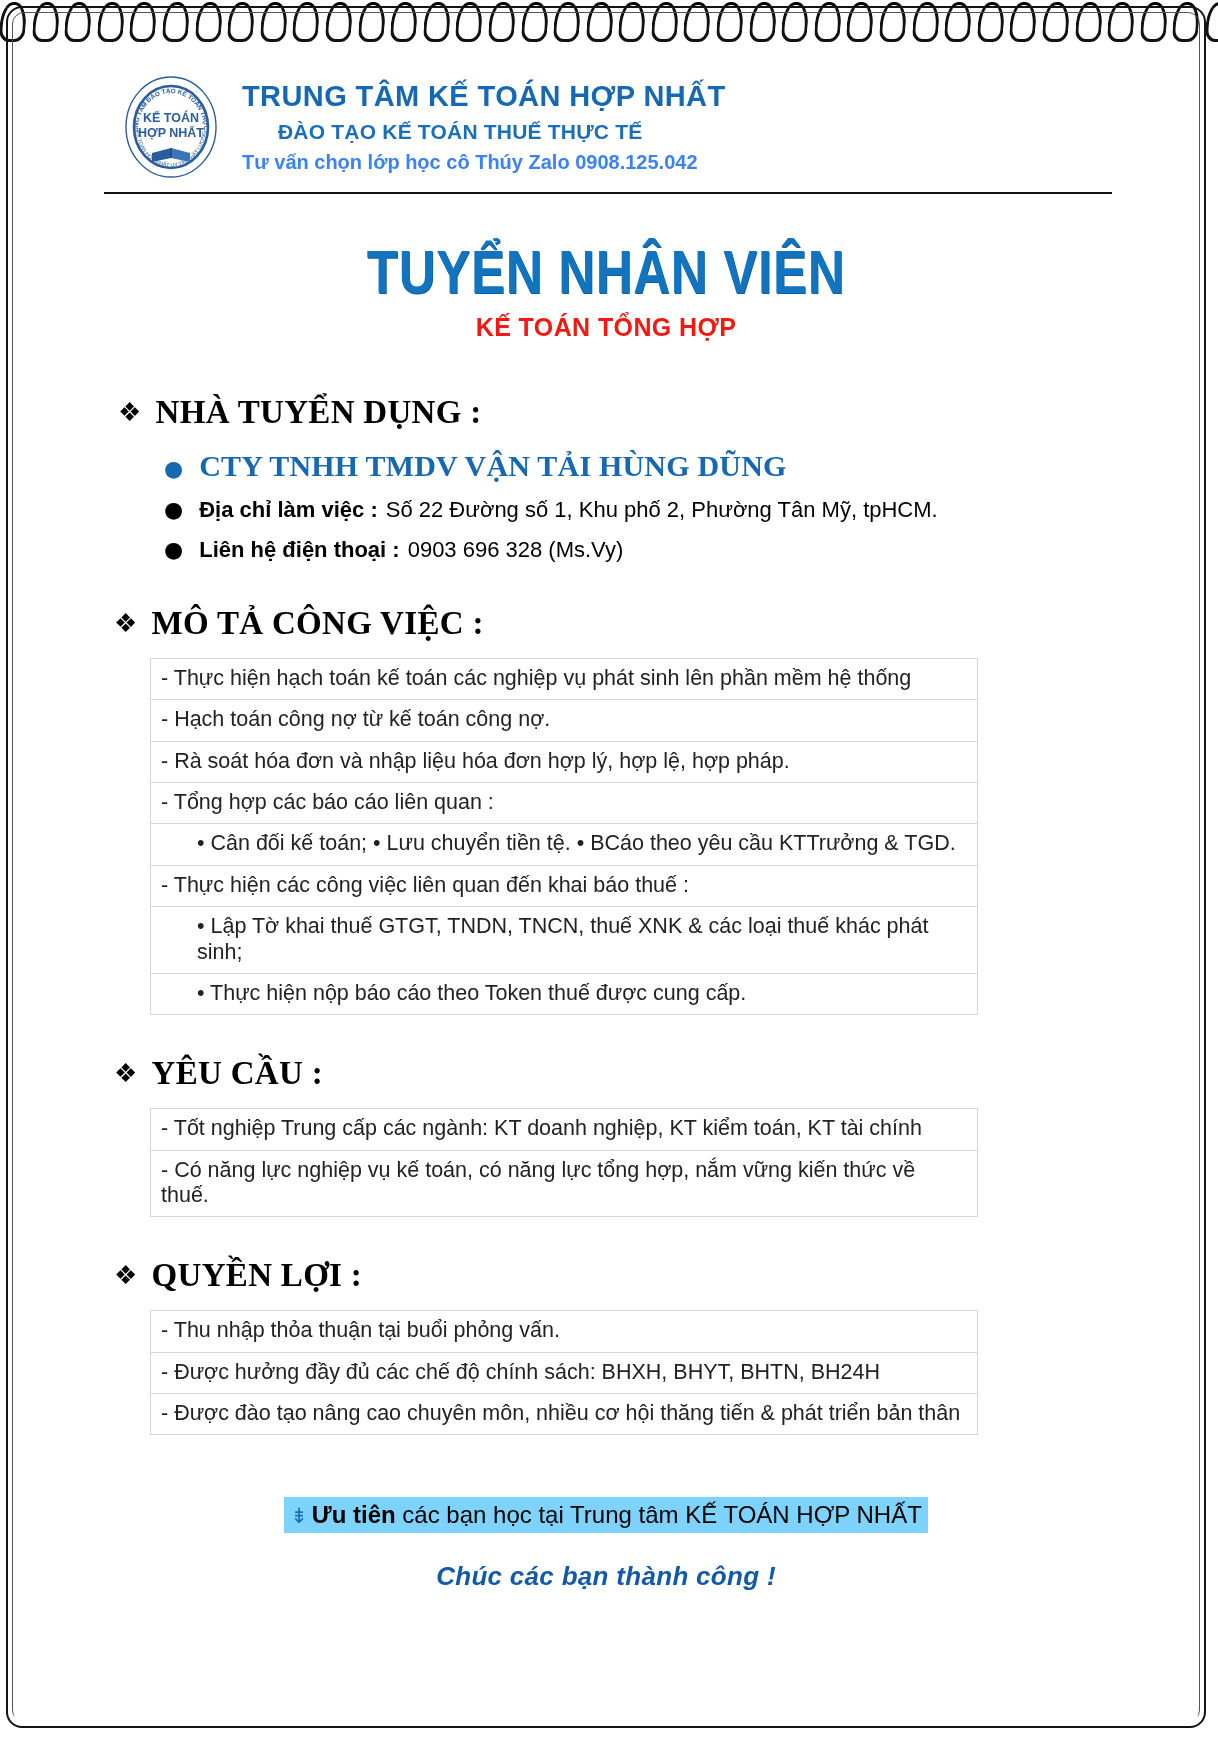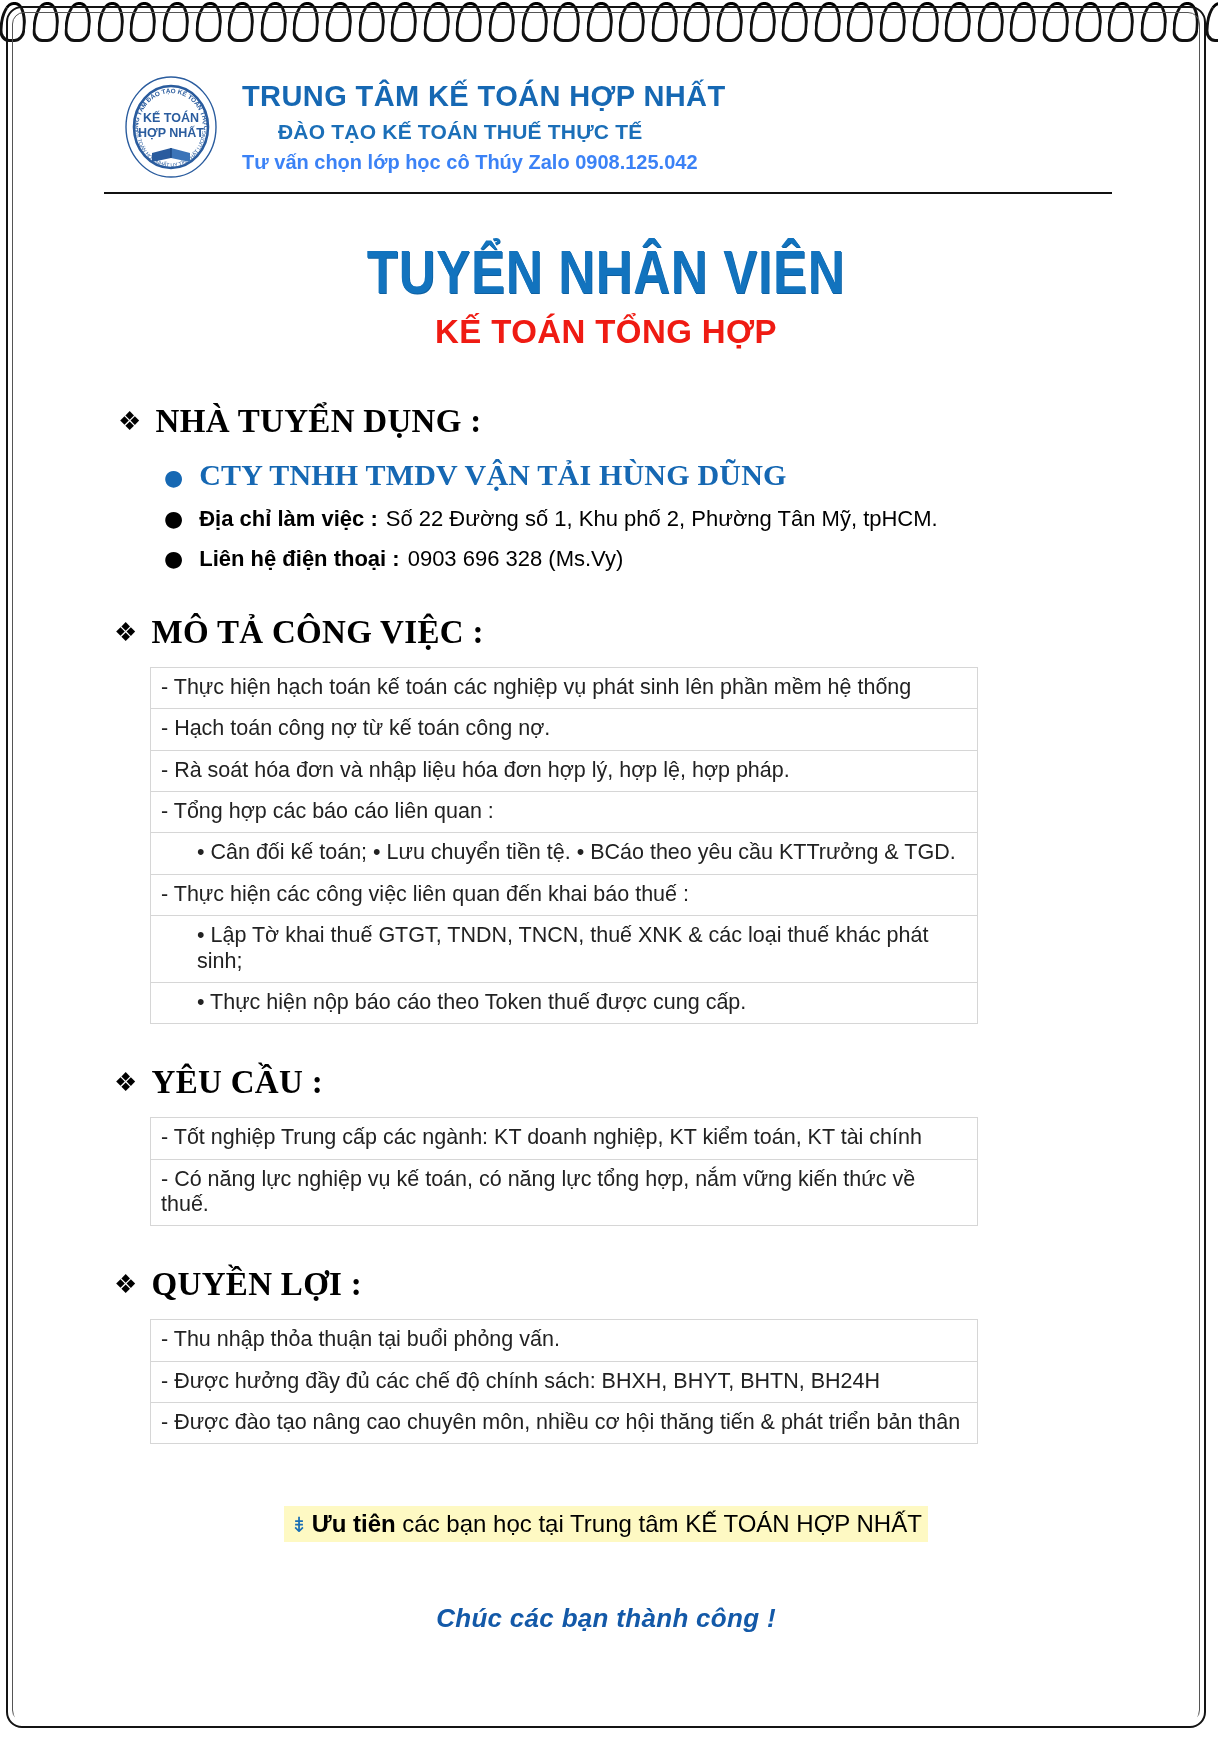--- a/index.html
+++ b/index.html
@@ -67,21 +67,21 @@
   
   .title-main{
     text-align:center;margin-top:42px;
     font-size:62px;font-weight:bold;color:#1273be;
     font-family:"Liberation Sans Narrow","Liberation Sans",sans-serif;
     transform:scaleX(.82);letter-spacing:1px;
     text-shadow:1px 1px 0 #0d5fa0;
   }
   .title-sub{
     text-align:center;margin-top:6px;
-    font-size:33px;font-weight:bold;color:#ef1b13;
+    font-size:25px;font-weight:bold;color:#ef1b13;
     letter-spacing:.4px;
   }
   
   .sec-head{
     display:flex;align-items:baseline;
     font-family:"Liberation Serif", serif;
     font-weight:bold;color:#000;
     font-size:33px;letter-spacing:.3px;
   }
   .sec-head .dia{
@@ -113,28 +113,28 @@
   .tbl td{
     border:1px solid #d6d6d6;
     padding:7px 10px 8px 10px;
     font-size:21.5px;color:#222;
     line-height:1.18;
   }
   .tbl td.sub{padding-left:46px;}
   
   .hl-wrap{text-align:center;margin-top:62px;}
   .hl{
-    display:inline-block;background:#fef9c3;
+    display:inline-block;background:#7dd3fc;
     font-size:24px;color:#000;padding:3px 6px;
     line-height:1.25;
   }
   .hl b{font-weight:bold;}
   .hl .arrow{color:#1a6fb5;font-size:21px;margin-right:4px;}
   .closing{
-    text-align:center;margin-top:61px;
+    text-align:center;margin-top:28px;
     font-size:26px;font-weight:bold;color:#1359a8;
     font-style:italic;letter-spacing:.3px;
   }
 </style>
 </head>
 <body>
 
 <div id="spiral">
     <div class="ring"></div>
     <div class="ring"></div>

